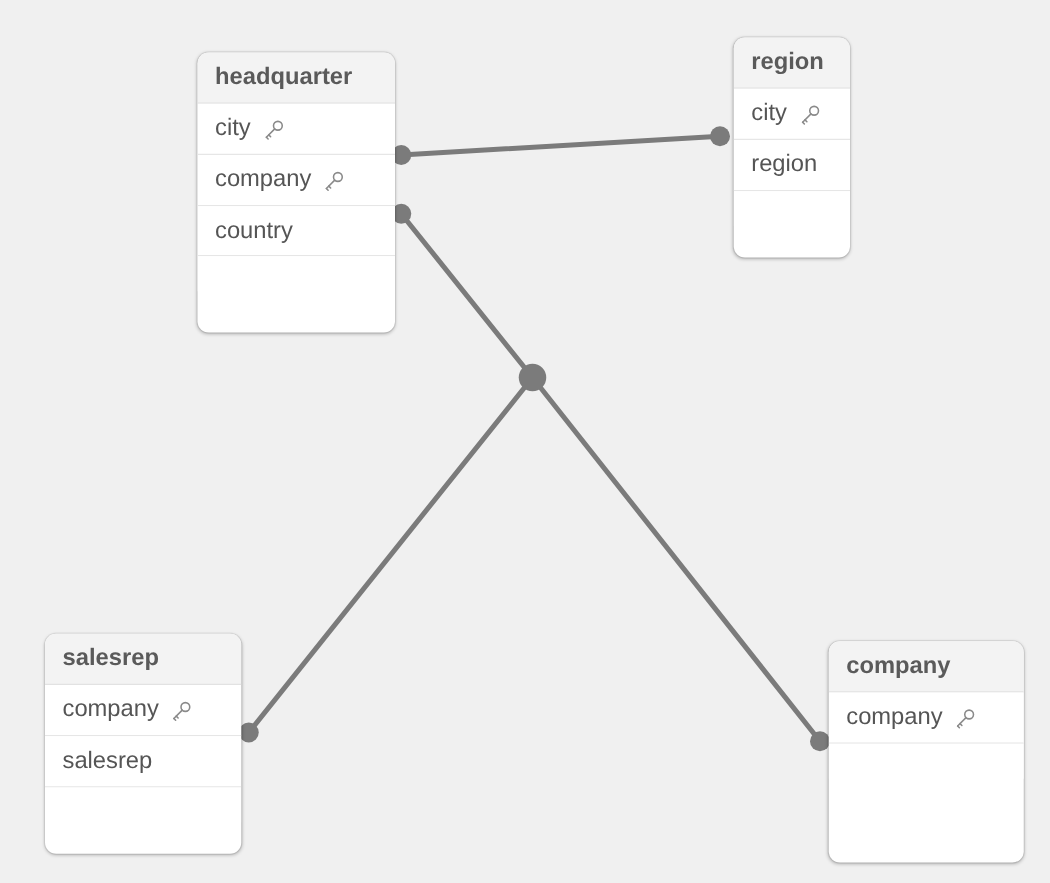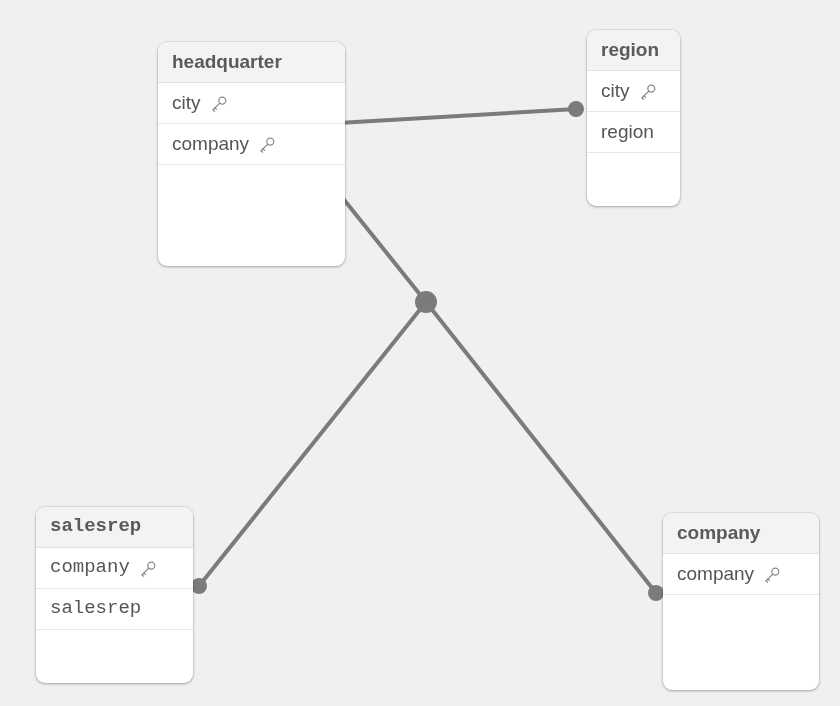--- a/index.html
+++ b/index.html
@@ -101,21 +101,21 @@
       <polyline points="321,124 576,109" fill="none" stroke="#7b7b7b" stroke-width="4" stroke-linecap="round" stroke-linejoin="round"></polyline>
       <polyline points="321,171 426,302 656,593" fill="none" stroke="#7b7b7b" stroke-width="4" stroke-linecap="round" stroke-linejoin="round"></polyline>
       <polyline points="199,586 426,302" fill="none" stroke="#7b7b7b" stroke-width="4" stroke-linecap="round" stroke-linejoin="round"></polyline>
       <circle cx="426" cy="302" r="11" fill="#7b7b7b"></circle>
       <circle cx="321" cy="124" r="8" fill="#7b7b7b"></circle>
       <circle cx="576" cy="109" r="8" fill="#7b7b7b"></circle>
       <circle cx="321" cy="171" r="8" fill="#7b7b7b"></circle>
       <circle cx="656" cy="593" r="8" fill="#7b7b7b"></circle>
       <circle cx="199" cy="586" r="8" fill="#7b7b7b"></circle>
     </svg>
-<div class="entity" style="left: 158px; top: 42px; width: 187px; height: 224px;">
+<div class="entity" style="left: 158px; top: 42px; width: 158px; height: 224px;">
       <div class="entity-header">headquarter</div>
       <div class="entity-field">
         <span class="field-label">city</span>
         <span class="key-icon">
           <svg width="18" height="18" viewBox="0 0 18 18">
             <g stroke="#8a8a8a" stroke-width="1.25" fill="none" stroke-linecap="round">
               <circle cx="12.3" cy="5.6" r="3.5"></circle>
               <path d="M9.8 8.1 L3.1 14.8"></path>
               <path d="M5.0 12.9 L6.5 14.4"></path>
               <path d="M3.1 14.8 L4.5 16.2"></path>
@@ -128,20 +128,23 @@
         <span class="key-icon">
           <svg width="18" height="18" viewBox="0 0 18 18">
             <g stroke="#8a8a8a" stroke-width="1.25" fill="none" stroke-linecap="round">
               <circle cx="12.3" cy="5.6" r="3.5"></circle>
               <path d="M9.8 8.1 L3.1 14.8"></path>
               <path d="M5.0 12.9 L6.5 14.4"></path>
               <path d="M3.1 14.8 L4.5 16.2"></path>
             </g>
           </svg>
         </span>
+      </div>
+      <div class="entity-field">
+        <span class="field-label">country</span>
       </div>
       <div class="entity-field empty-row"></div>
     </div>
     <div class="entity" style="left: 587px; top: 30px; width: 93px; height: 176px;">
       <div class="entity-header">region</div>
       <div class="entity-field">
         <span class="field-label">city</span>
         <span class="key-icon">
           <svg width="18" height="18" viewBox="0 0 18 18">
             <g stroke="#8a8a8a" stroke-width="1.25" fill="none" stroke-linecap="round">
@@ -151,21 +154,21 @@
               <path d="M3.1 14.8 L4.5 16.2"></path>
             </g>
           </svg>
         </span>
       </div>
       <div class="entity-field">
         <span class="field-label">region</span>
       </div>
       <div class="entity-field empty-row"></div>
     </div>
-    <div class="entity" style="left: 36px; top: 507px; width: 157px; height: 176px; font-family: Liberation Mono, monospace;">
+    <div class="entity" style="left: 36px; top: 507px; width: 157px; height: 176px;">
       <div class="entity-header">salesrep</div>
       <div class="entity-field">
         <span class="field-label">company</span>
         <span class="key-icon">
           <svg width="18" height="18" viewBox="0 0 18 18">
             <g stroke="#8a8a8a" stroke-width="1.25" fill="none" stroke-linecap="round">
               <circle cx="12.3" cy="5.6" r="3.5"></circle>
               <path d="M9.8 8.1 L3.1 14.8"></path>
               <path d="M5.0 12.9 L6.5 14.4"></path>
               <path d="M3.1 14.8 L4.5 16.2"></path>

